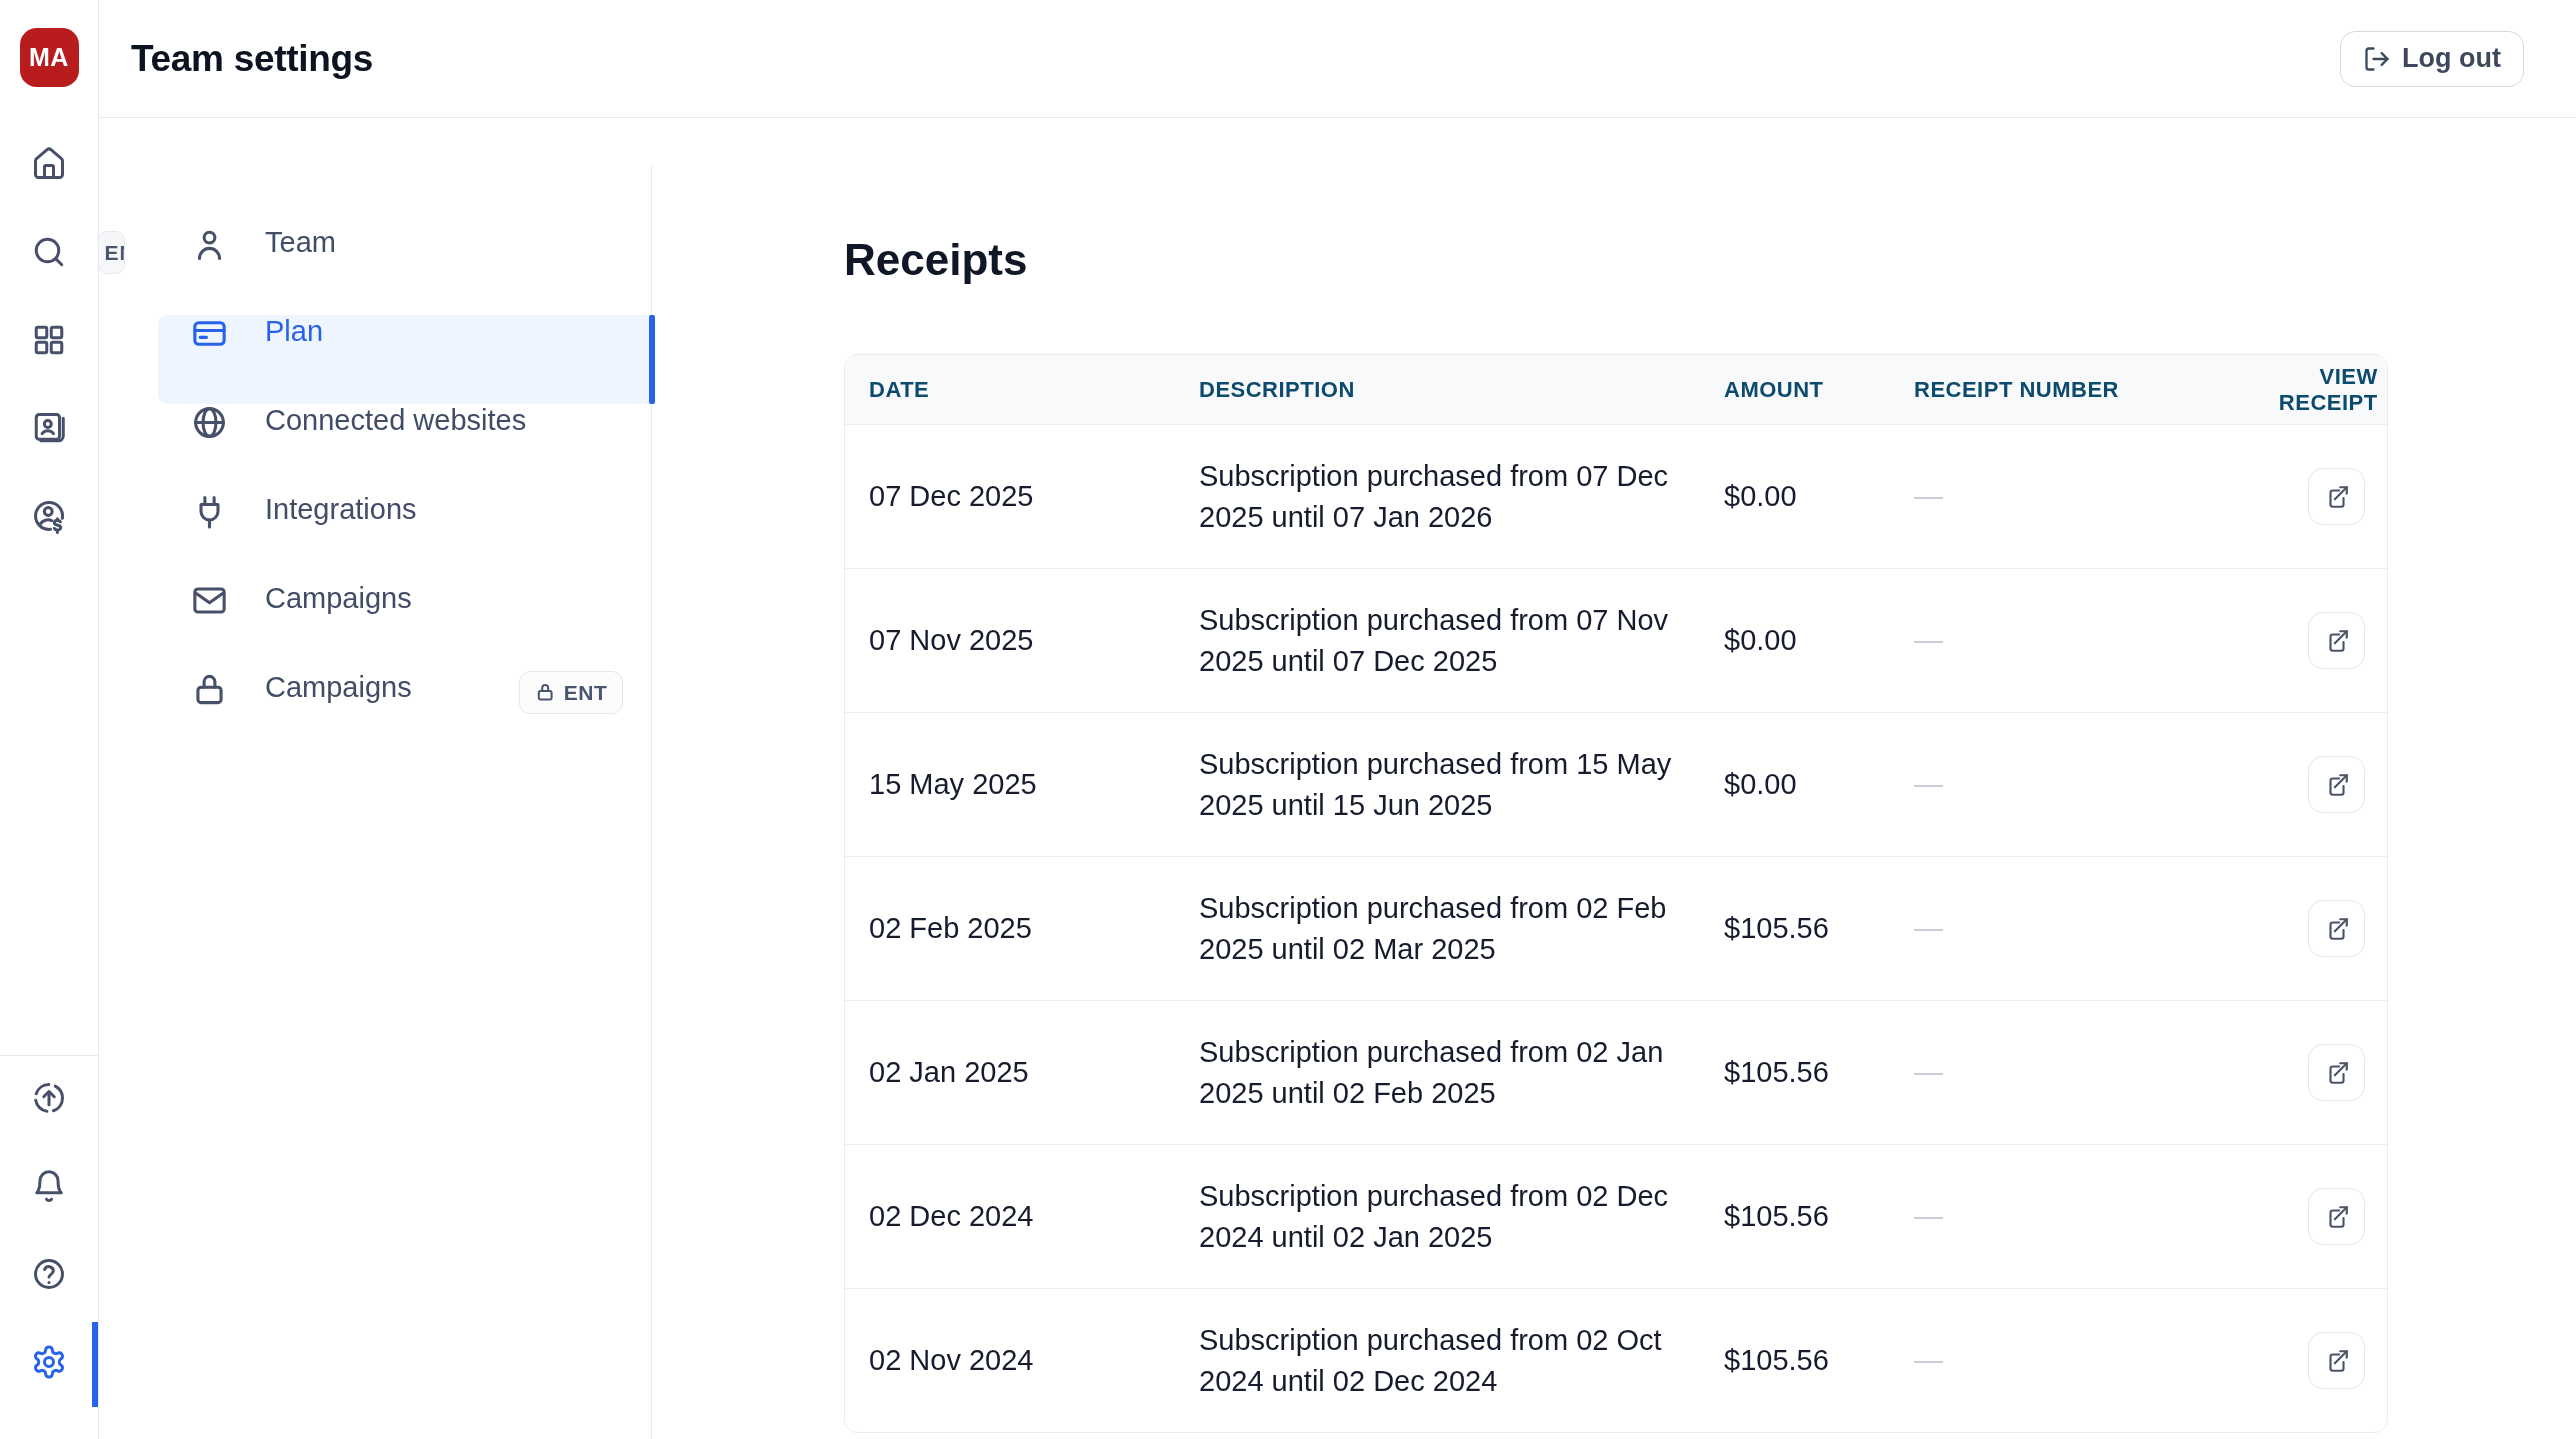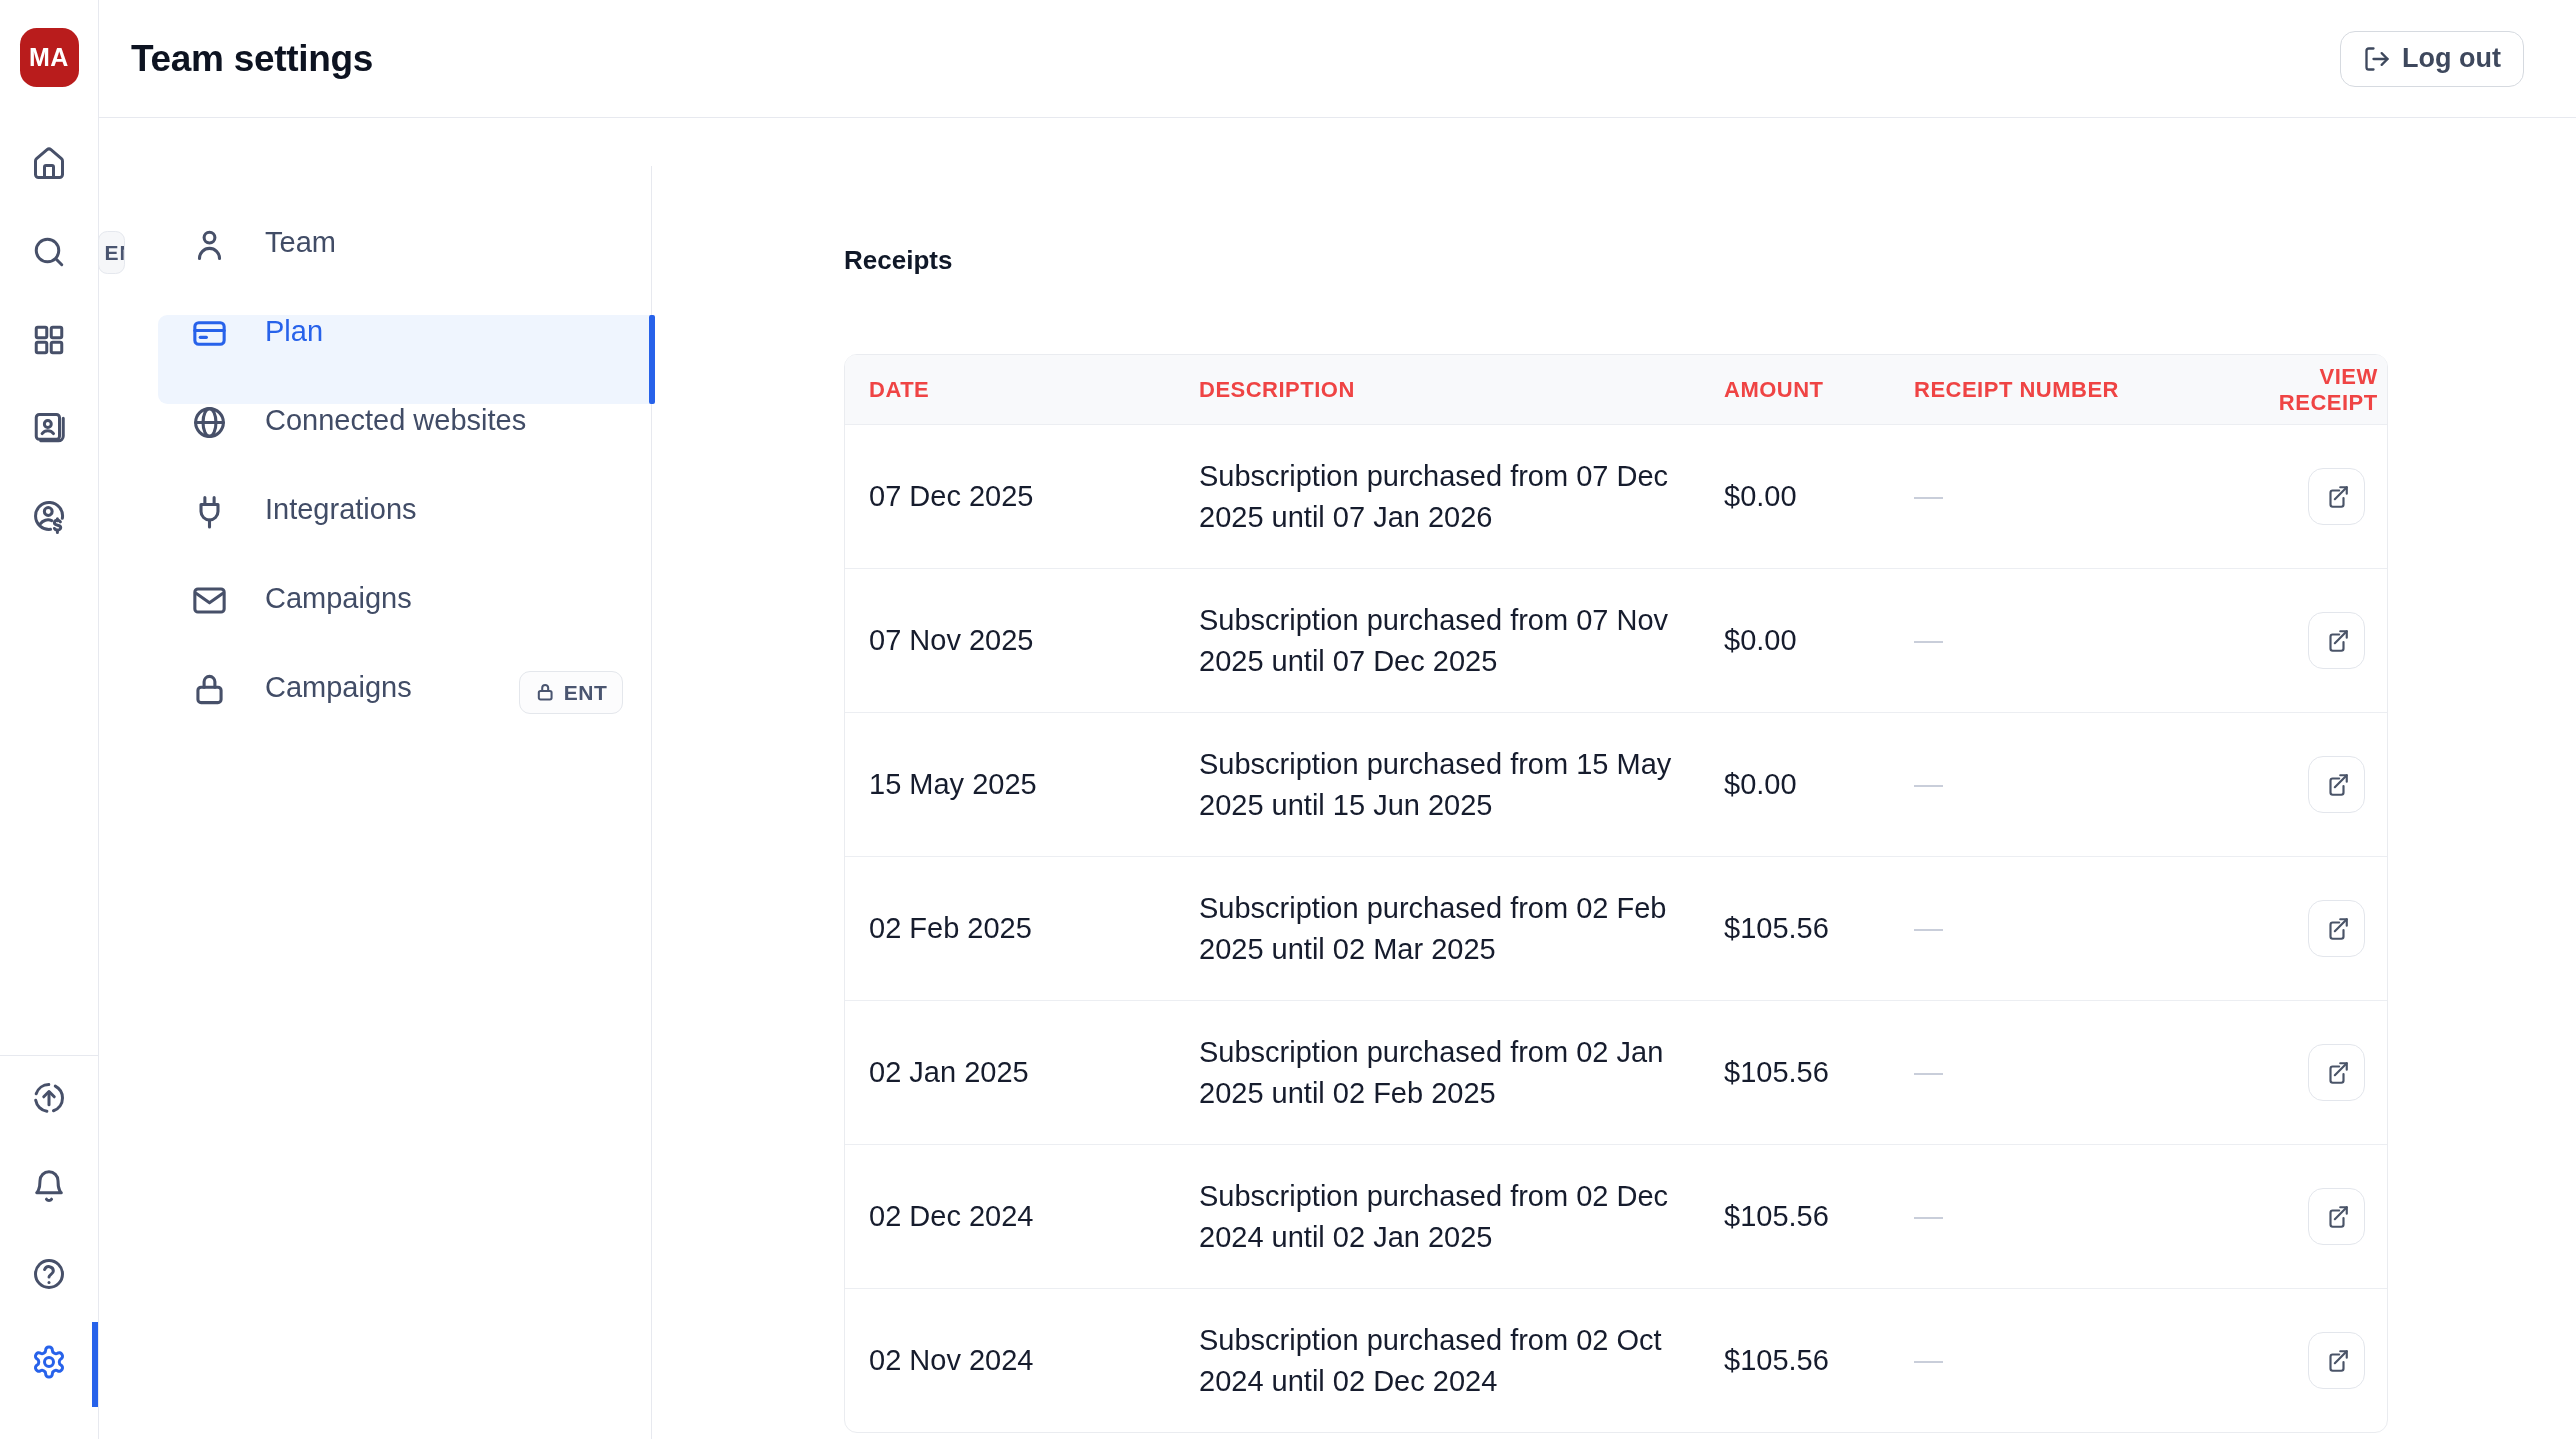--- a/index.html
+++ b/index.html
@@ -86,36 +86,36 @@
   .ent-badge {
     margin-left: auto; margin-right: 19.4px; height: 43px;
     border: 1.9px solid #E4E7EC; border-radius: 11px; background: #FCFCFD;
     display: flex; align-items: center; gap: 8.3px; padding: 0 15px;
     font-size: 21px; font-weight: 700; color: #4A5570; letter-spacing: 0.5px;
   }
   .ent-badge svg { width: 20.4px; height: 20.4px; color: #4A5570; }
 
   
   .main { flex: 1; min-width: 0; padding: 74px 0 0 192px; overflow: hidden; }
-  .section-title { font-size: 26px; font-weight: 700; color: #101828; line-height: 40px; }
+  .section-title { font-size: 44px; font-weight: 700; color: #101828; line-height: 40px; }
   .section-subtitle { margin-top: 16.7px; font-size: 29px; color: #475467; line-height: 42px; }
 
   .table {
     margin-top: 74px; width: 1544px;
     border: 1.9px solid #EAECF0; border-radius: 13px;
     background: #fff;
   }
   .thead, .trow {
     display: grid;
     grid-template-columns: 354px 525px 190px 315px 1fr;
     align-items: center;
   }
   .thead {
     height: 69px; background: #F8F9FB; border-radius: 11px 11px 0 0;
-    font-size: 22px; font-weight: 700; color: #ef4444; letter-spacing: 0.5px;
+    font-size: 22px; font-weight: 700; color: #0c4a6e; letter-spacing: 0.5px;
   }
   .col-date { padding-left: 24px; }
   .thead .col-view { text-align: right; padding-right: 9.3px; }
   .trow { min-height: 144px; border-top: 1.9px solid #ECEEF2; font-size: 29px; color: #161C2D; }
   .cell-desc { max-width: 474px; line-height: 41px; }
   .cell-dash { color: #C9CEDA; }
   .cell-view { display: flex; justify-content: flex-end; padding-right: 22px; }
   .ext-btn {
     width: 57px; height: 57px; border: 1.9px solid #E3E6EC; border-radius: 15px;
     background: #fff; display: flex; align-items: center; justify-content: center;

